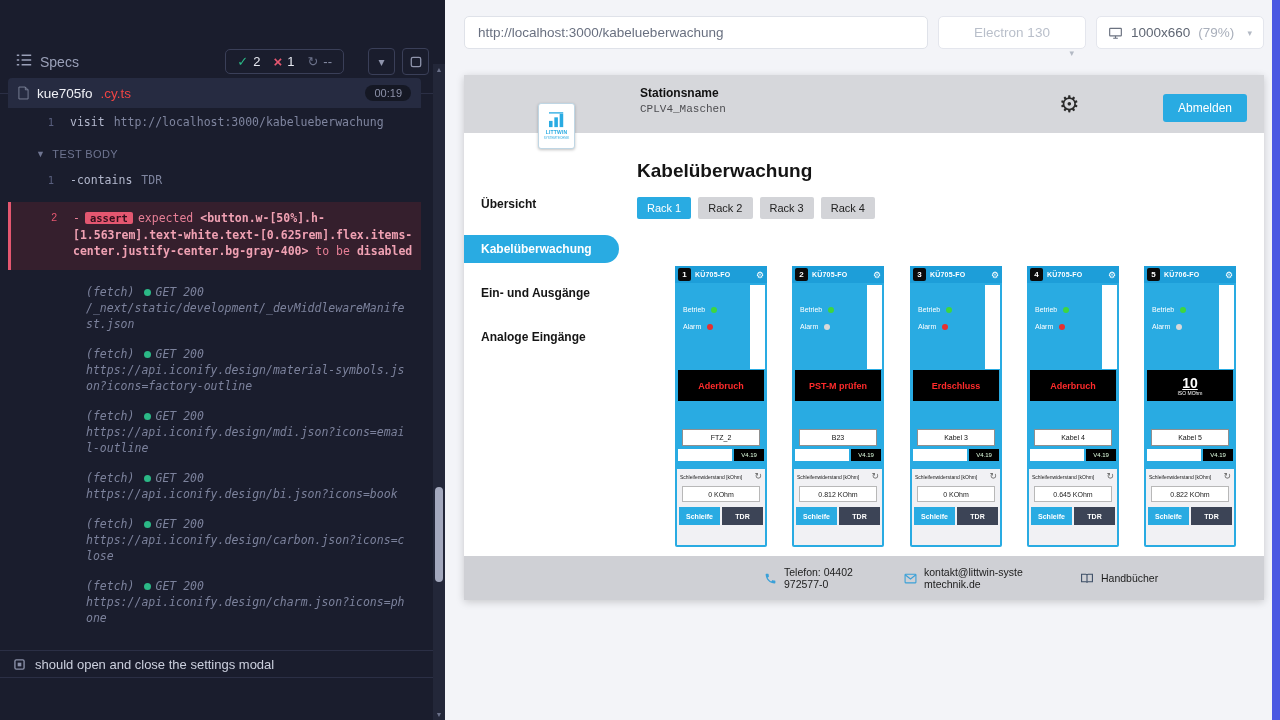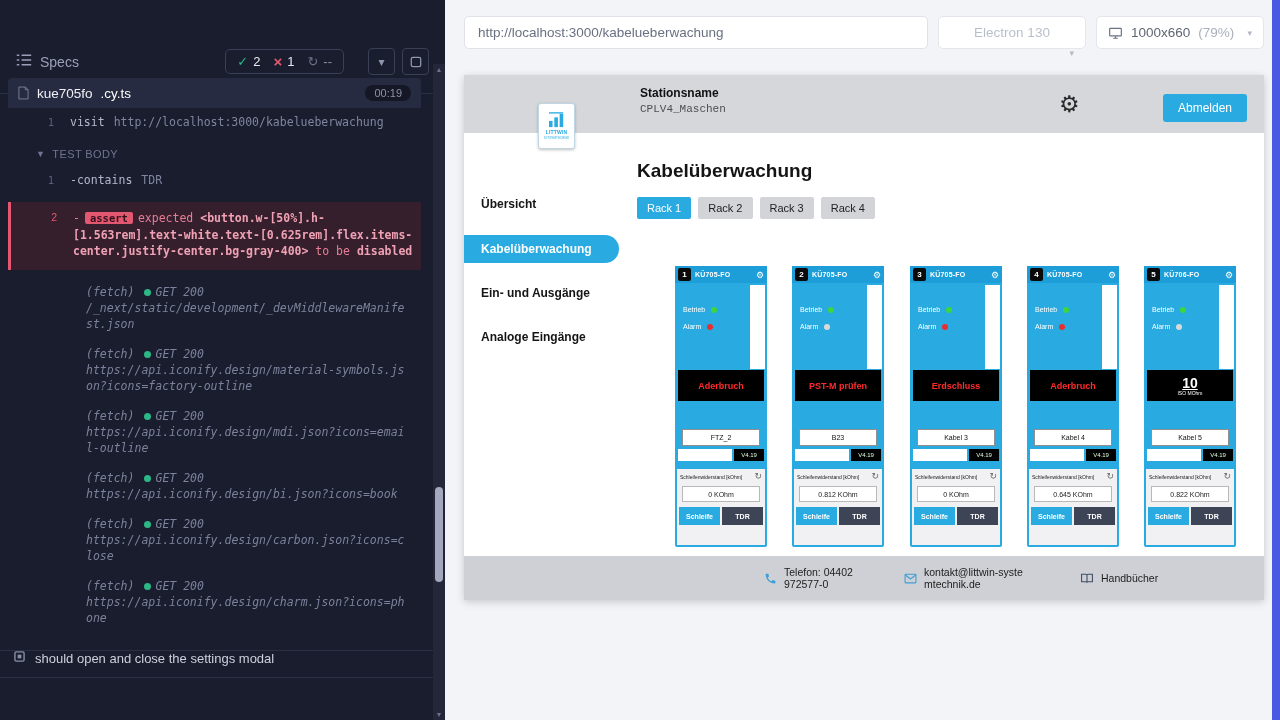--- a/index.html
+++ b/index.html
@@ -14,21 +14,21 @@
   .stat { display:flex; align-items:center; gap:5px; font-size:13px; color:#e6e8f0; }
   .stat .ic-pass { color:#2bb886; font-size:13px; }
   .stat .ic-fail { color:#e45770; font-weight:bold; font-size:15px; line-height:13px; }
   .stat .ic-pend { color:#6a7089; font-size:13px; }
   .stat.pend { color:#8a90a8; }
   .tb-buttons { display:flex; gap:7px; margin-left:24px; }
   .tb-btn { width:27px; height:27px; border:1px solid #3a3f58; border-radius:4px; display:flex; align-items:center; justify-content:center; color:#9095ad; font-size:12px; background:transparent; }
 
   .spec-header { position:absolute; left:8px; top:78px; width:413px; height:30px; background:#262b41; border-radius:4px 4px 0 0; display:flex; align-items:center; padding:0 10px; gap:8px; }
   .spec-name { color:#f0f1f6; font-size:13.5px; }
-  .spec-ext { color:#ffffff; font-size:13.5px; }
+  .spec-ext { color:#ef4444; font-size:13.5px; }
   .spec-timer { margin-left:auto; background:#151824; border-radius:10px; padding:2px 9px; font-size:11px; color:#8b90a8; }
 
   .cmd-log { position:absolute; left:8px; top:108px; width:413px; }
   .cmd { display:flex; align-items:flex-start; margin-top:6px; font-family:"DejaVu Sans Mono", monospace; font-size:11.5px; line-height:16px; }
   .cmd-num { width:62px; padding-right:16px; text-align:right; flex:none; color:#595f7e; font-size:10.5px; }
   .cmd-method { color:#b3b8cd; margin-right:9px; }
   .cmd-args { color:#7f859f; }
   .sect-head { margin:18px 0 12px 0; padding-left:28px; font-size:11px; letter-spacing:.4px; color:#6f7591; display:flex; align-items:center; gap:7px; }
   .sect-chev { color:#6f7591; font-size:9px; }
 
@@ -37,21 +37,21 @@
   .assert-body { flex:1; font-family:"DejaVu Sans Mono", monospace; font-size:11.5px; line-height:16.5px; color:#e77f96; }
   .badge { background:#e45770; color:#33101d; font-weight:bold; padding:0 5px; border-radius:2px; margin:0 5px; font-size:10.5px; }
   .ab { font-weight:bold; color:#f0a1b3; }
 
   .fetch { display:flex; margin-top:14px; }
   .fetch-gutter { width:78px; flex:none; }
   .fetch-body { flex:1; padding-right:12px; font-family:"DejaVu Sans Mono", monospace; font-style:italic; font-size:11.5px; color:#7c829c; line-height:16px; }
   .dot { display:inline-block; width:7px; height:7px; border-radius:50%; background:#2bb886; margin:0 4px 0 10px; }
   .fetch-url { word-break:break-all; }
 
-  .next-test { position:absolute; left:0; top:650px; width:433px; height:28px; border-top:1px solid #2b2f45; border-bottom:1px solid #2b2f45; display:flex; align-items:flex-start; gap:10px; padding-left:14px; color:#ccd0de; font-size:13px; }
+  .next-test { position:absolute; left:0; top:650px; width:433px; height:28px; border-top:1px solid #2b2f45; border-bottom:1px solid #2b2f45; display:flex; align-items:center; gap:10px; padding-left:14px; color:#ccd0de; font-size:13px; }
 
   .cy-scroll { position:absolute; right:0; top:64px; width:12px; height:656px; background:#232739; }
   .scroll-arrow { position:absolute; left:0; width:12px; text-align:center; color:#6b7189; font-size:7px; }
   .scroll-thumb { position:absolute; left:2px; top:423px; width:8px; height:95px; background:#a3a8bd; border-radius:4px; }
 
   
   .right-area { position:absolute; left:445px; top:0; width:827px; height:720px; background:#f3f4f8; }
   .url-input { position:absolute; left:19px; top:16px; width:464px; height:33px; border:1px solid #dfe2e9; border-radius:5px; background:#fff; padding:0 13px; font-size:13.5px; color:#697080; font-family:"Liberation Sans",sans-serif; }
   .select-box { position:absolute; top:16px; height:33px; border:1px solid #e4e6ed; border-radius:5px; background:#fff; display:flex; align-items:center; padding:0 11px; gap:8px; font-size:13.5px; }
   .browser-select { left:493px; width:148px; color:#b9bfca;flex-direction:column; }

